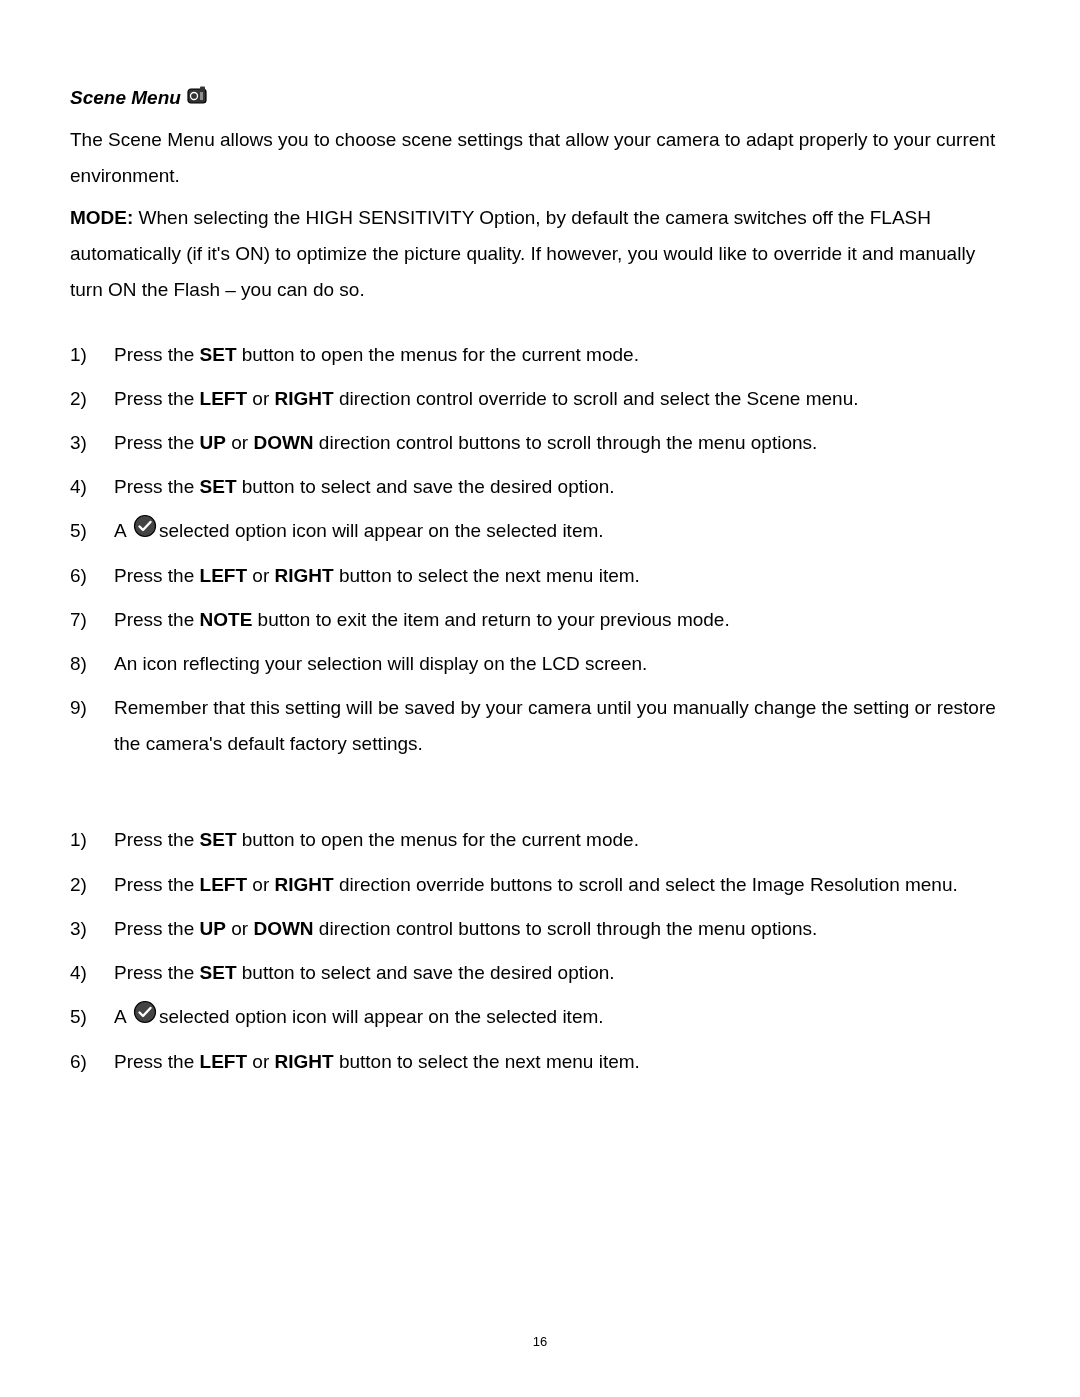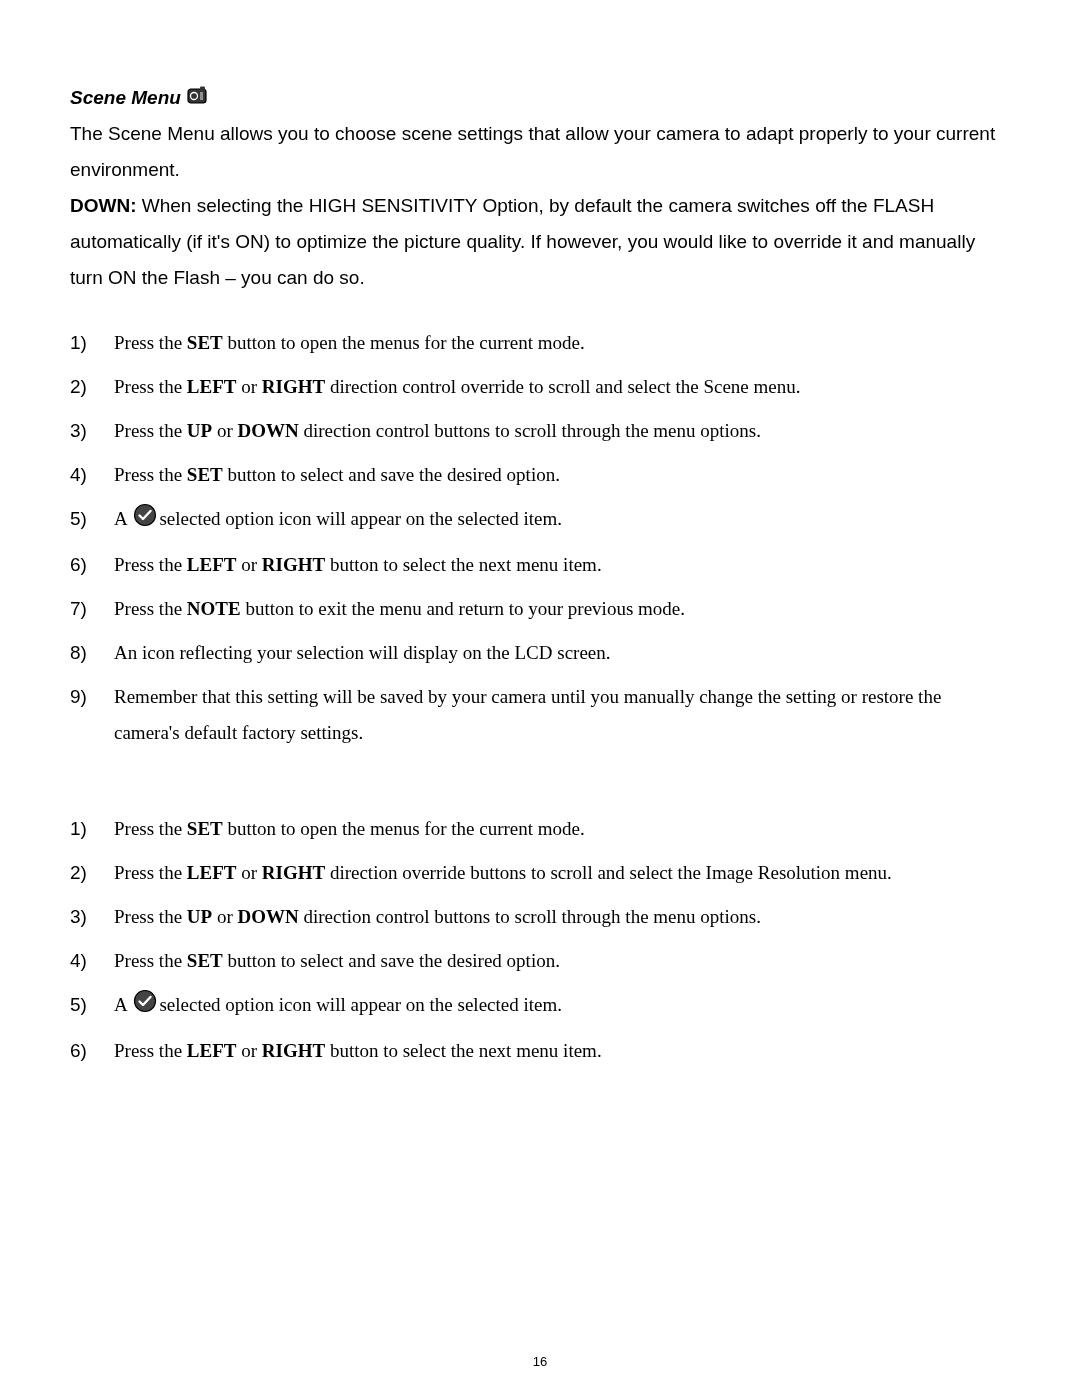--- a/index.html
+++ b/index.html
@@ -25,52 +25,52 @@
       display: inline-flex;
       align-items: center;
       gap: 6px;
       justify-content: space-between;
     }
     .heading-icon {
       display: inline-block;
       vertical-align: middle;
     }
     .para {
+      margin-top: 6px;
     }
     .bold {
       font-weight: bold;
     }
     .list {
       margin-top: 28px;
       padding-left: 0;
     }
     .list-item {
       display: flex;
       align-items: flex-start;
       margin-bottom: 8px;
     }
     .list-num {
       min-width: 44px;
       flex-shrink: 0;
     }
     .list-content {
       flex: 1;
-      font-family: Liberation Serif, serif;
     }
     .check-icon {
       display: inline-block;
       vertical-align: middle;
       margin: 0 2px;
     }
     .section-gap {
       margin-top: 60px;
     }
     .page-number {
       position: absolute;
-      bottom: 22px;
+      bottom: 42px;
       left: 50%;
       transform: translateX(-50%);
       font-size: 13px;
     }
     svg {
       display: inline-block;
     }
   </style>
 </head>
 <body>
@@ -84,21 +84,21 @@
         <rect x="13" y="0.5" width="5" height="4" rx="1" fill="#333"></rect>
         <circle cx="7" cy="10" r="3.5" fill="none" stroke="#fff" stroke-width="1.3"></circle>
         <path d="M13 7 h3 M13 9 h3 M13 11 h3 M13 13 h3" stroke="#fff" stroke-width="0.9"></path>
       </svg>
     </span>
   </div>
 
   <p class="para">The Scene Menu allows you to choose scene settings that allow your camera to adapt properly to your current environment.</p>
 
   <p class="para">
-    <span class="bold">DOWN:</span><span>   When selecting the HIGH SENSITIVITY Option, by default the camera switches off the FLASH automatically (if it's ON) to optimize the picture quality. If however, you would like to override it and manually turn ON the Flash – you can do so.</span>
+    <span class="bold">MODE:</span><span>   When selecting the HIGH SENSITIVITY Option, by default the camera switches off the FLASH automatically (if it's ON) to optimize the picture quality. If however, you would like to override it and manually turn ON the Flash – you can do so.</span>
   </p>
 
   <div class="list">
       <div class="list-item">
         <div class="list-num">1)</div>
         <div class="list-content"><span>Press the </span><span class="bold">SET</span><span> button to open the menus for the current mode.</span></div>
       </div>
       <div class="list-item">
         <div class="list-num">2)</div>
         <div class="list-content"><span>Press the </span><span class="bold">LEFT</span><span> or </span><span class="bold">RIGHT</span><span> direction control override to scroll and select the Scene menu.</span></div>
@@ -117,21 +117,21 @@
               <circle cx="12" cy="12" r="10.5" fill="#444" stroke="#000" stroke-width="1.2"></circle>
               <path d="M6.5 12.5 L10 16 L17.5 8" fill="none" stroke="#fff" stroke-width="2.4" stroke-linecap="round" stroke-linejoin="round"></path>
             </svg></span><span>selected option icon will appear on the selected item.</span></div>
       </div>
       <div class="list-item">
         <div class="list-num">6)</div>
         <div class="list-content"><span>Press the </span><span class="bold">LEFT</span><span> or </span><span class="bold">RIGHT</span><span> button to select the next menu item.</span></div>
       </div>
       <div class="list-item">
         <div class="list-num">7)</div>
-        <div class="list-content"><span>Press the </span><span class="bold">NOTE</span><span> button to exit the menu and return to your previous mode.</span></div>
+        <div class="list-content"><span>Press the </span><span class="bold">NOTE</span><span> button to exit the item and return to your previous mode.</span></div>
       </div>
       <div class="list-item">
         <div class="list-num">8)</div>
         <div class="list-content"><span>An icon reflecting your selection will display on the LCD screen.</span></div>
       </div>
       <div class="list-item">
         <div class="list-num">9)</div>
         <div class="list-content"><span>Remember that this setting will be saved by your camera until you manually change the setting or restore the camera's default factory settings.</span></div>
       </div>
     </div>

